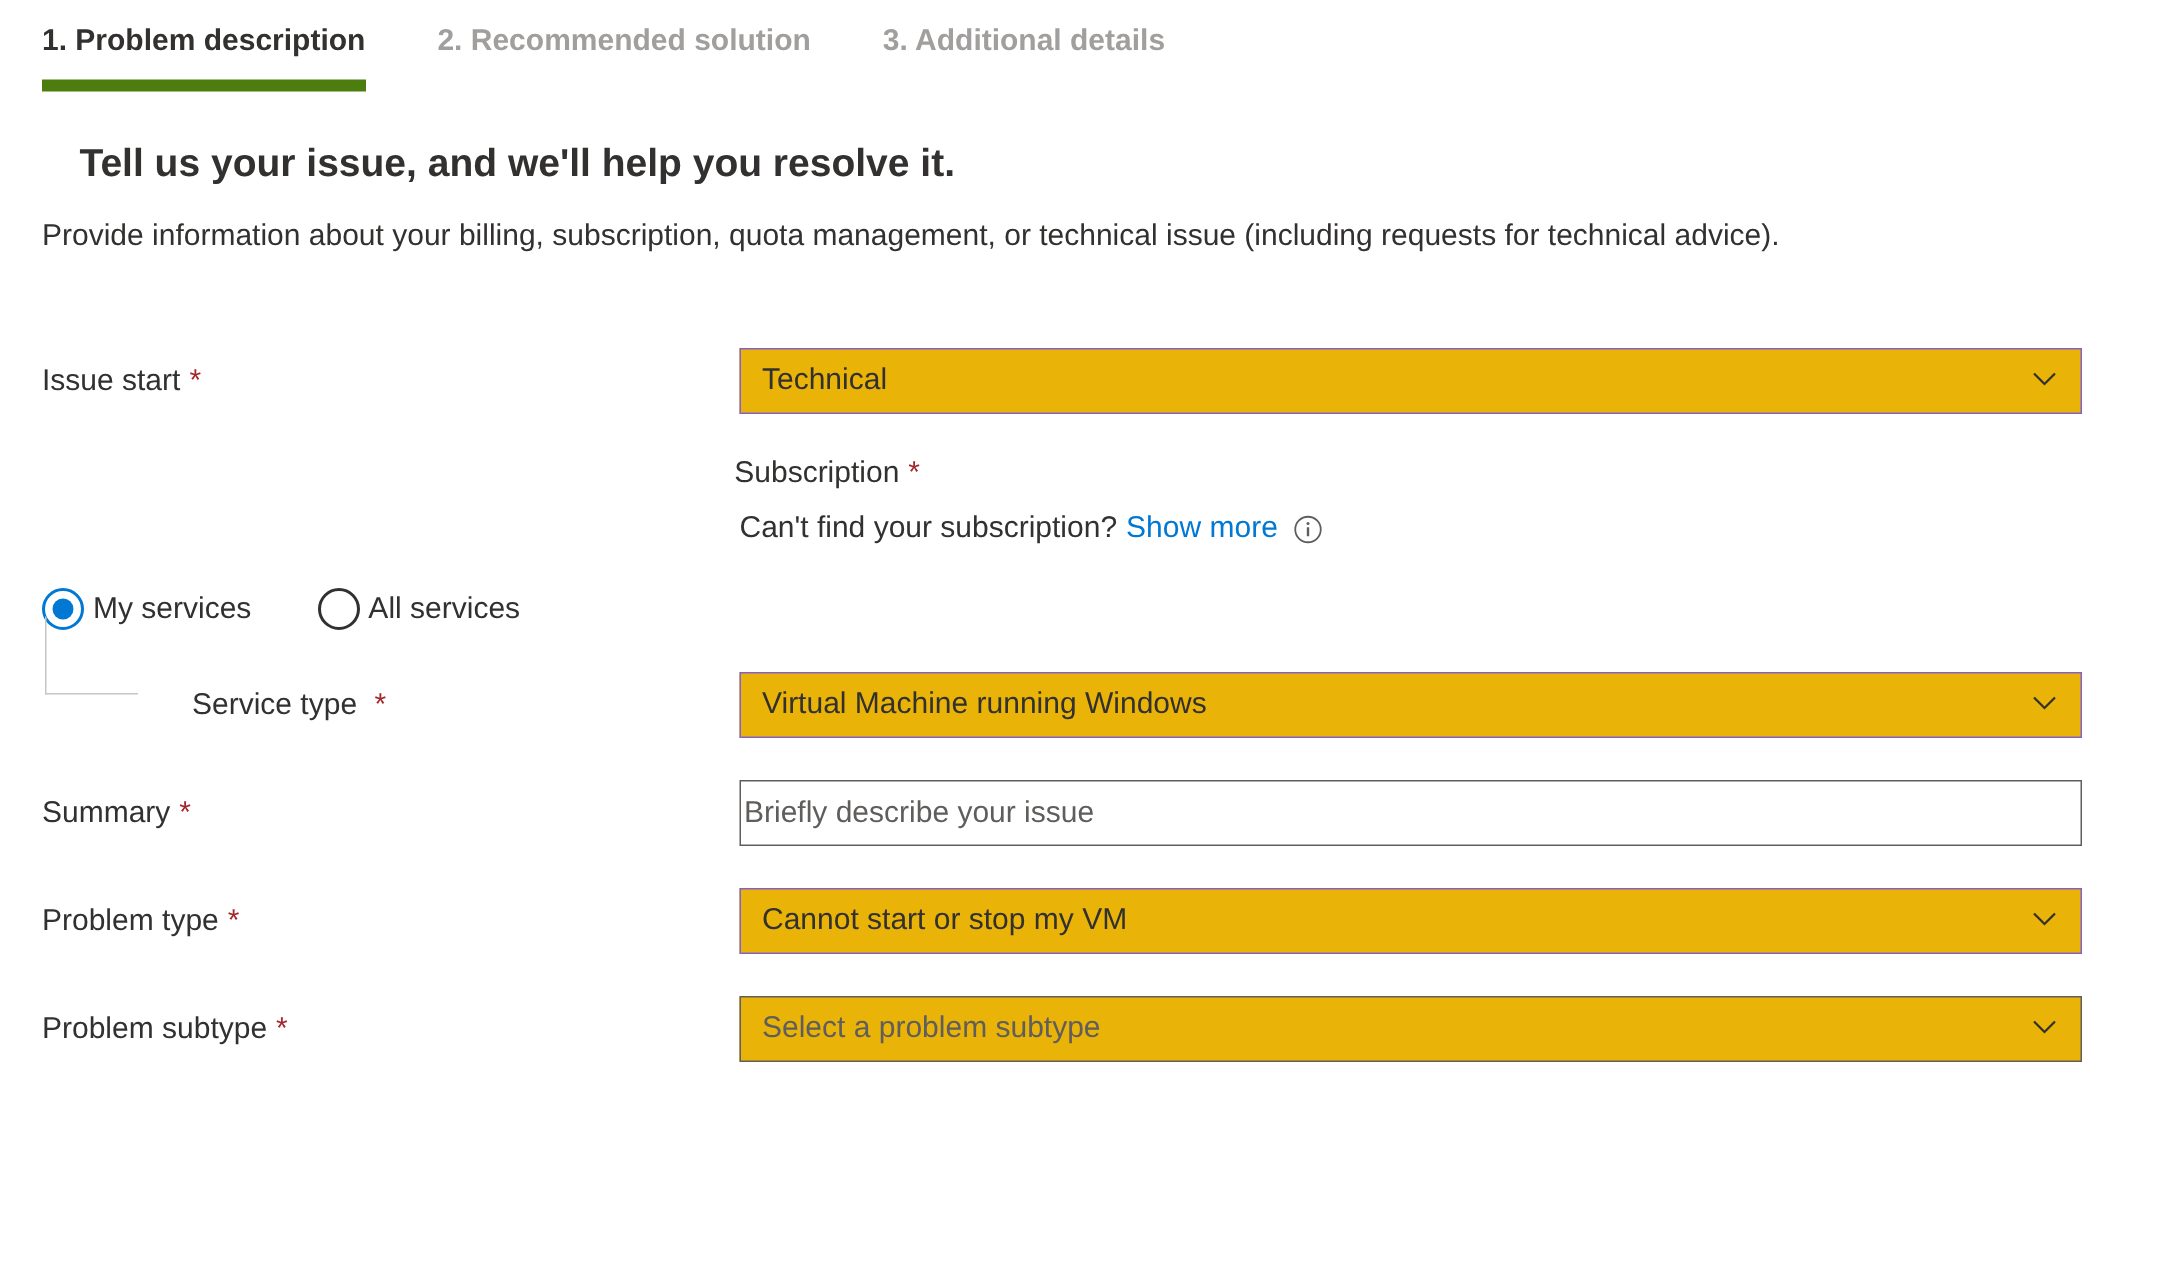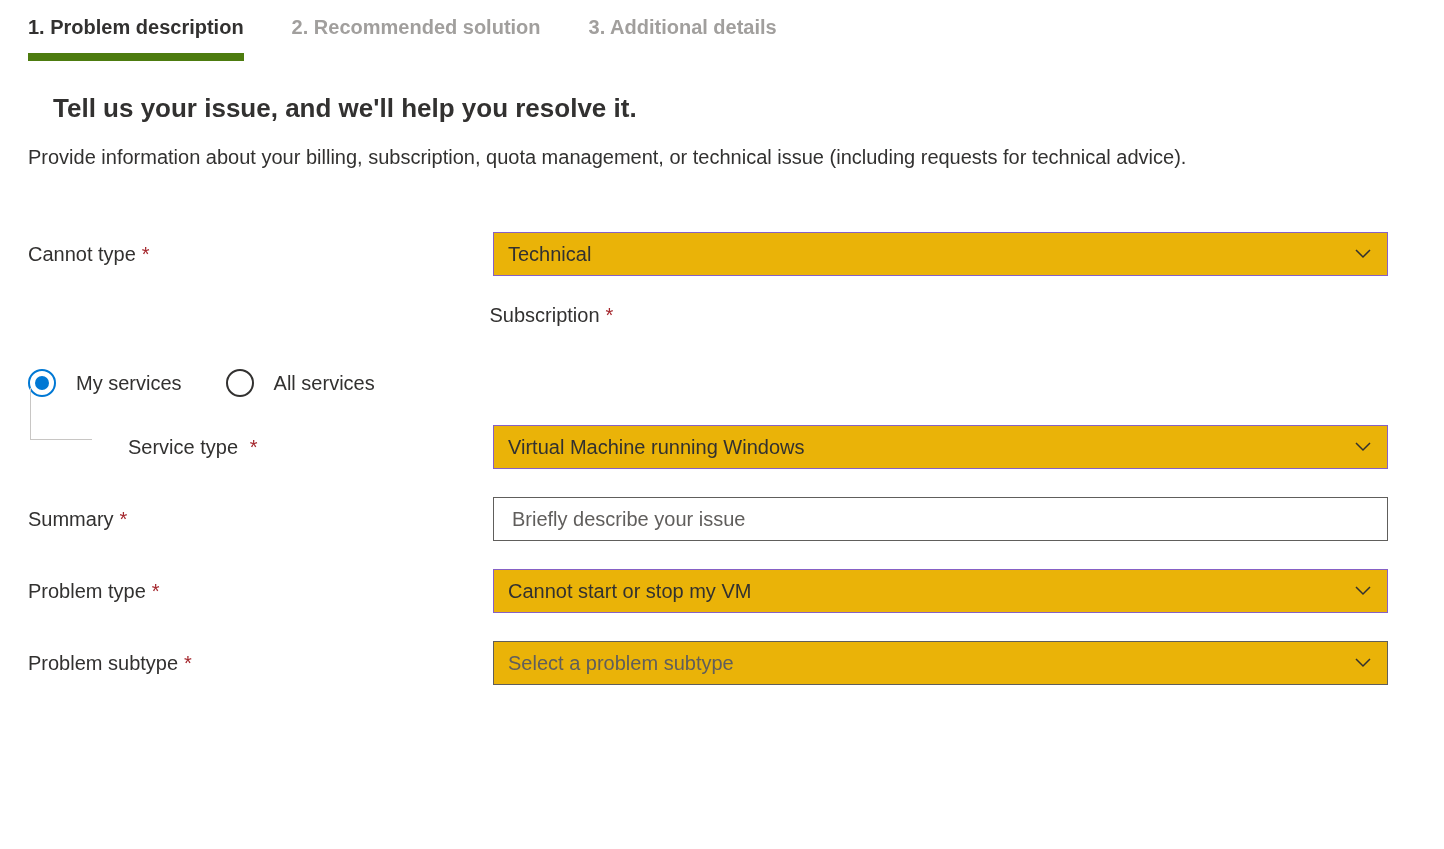--- a/index.html
+++ b/index.html
@@ -119,21 +119,21 @@
       right: 16px;
       top: 50%;
       transform: translateY(-50%);
     }
     .text-input {
       display: block;
       width: 100%;
       border: 1px solid #605e5c;
       background: #fff;
       height: 44px;
-      padding: 0 18px;
+      padding: 0 2px;
       font-size: 20px;
       color: #323130;
       font-family: inherit;
     }
     .text-input::placeholder {
       color: #605e5c;
     }
     .helper-row {
       display: flex;
       margin-bottom: 28px;
@@ -160,21 +160,21 @@
       margin-bottom: 28px;
     }
     .radio-group {
       display: flex;
       gap: 44px;
       align-items: center;
     }
     .radio-item {
       display: flex;
       align-items: center;
-      gap: 20px;
+      gap: 6px;
       cursor: pointer;
     }
     .radio-outer {
       width: 28px;
       height: 28px;
       border: 2px solid #323130;
       border-radius: 50%;
       display: flex;
       align-items: center;
       justify-content: center;
@@ -203,21 +203,21 @@
   <div class="tab">3. Additional details</div>
 </div>
 
 <div class="content">
 
   <h1 class="heading">Tell us your issue, and we'll help you resolve it.</h1>
   <p class="subheading">Provide information about your billing, subscription, quota management, or technical issue (including requests for technical advice).</p>
 
   <div class="form-row">
     <div class="label-col">
-      <span>Cannot type</span>
+      <span>Issue start</span>
       <span class="required">*</span>
     </div>
     <div class="control-col">
       <div class="select-wrap highlight">
         <span class="select-value">Technical</span>
         <span class="chevron">
           <svg width="16" height="10" viewBox="0 0 16 10">
               <path d="M1 1 L8 8 L15 1" stroke="#323130" stroke-width="1.5" fill="none"></path>
             </svg>
         </span>
@@ -227,20 +227,33 @@
 
   <div class="form-row with-helper">
     <div class="label-col">
       <span>Subscription</span>
       <span class="required">*</span>
     </div>
   </div>
 
   <div class="helper-row">
     <div class="label-col"></div>
+    <div class="control-col">
+      <div class="helper-text">
+        <span>Can't find your subscription? </span>
+        <span class="link">Show more</span>
+        <span class="info-icon">
+          <svg width="20" height="20" viewBox="0 0 20 20">
+              <circle cx="10" cy="10" r="8.5" stroke="#605e5c" stroke-width="1.2" fill="none"></circle>
+              <circle cx="10" cy="6" r="1" fill="#605e5c"></circle>
+              <rect x="9.2" y="8.5" width="1.6" height="6" fill="#605e5c"></rect>
+            </svg>
+        </span>
+      </div>
+    </div>
   </div>
 
   <div class="radio-row">
     <div class="control-col">
       <div class="radio-group">
         <div class="radio-item">
           <span class="radio-outer selected">
             <span class="radio-inner"></span>
           </span>
           <span class="radio-label">My services</span>

